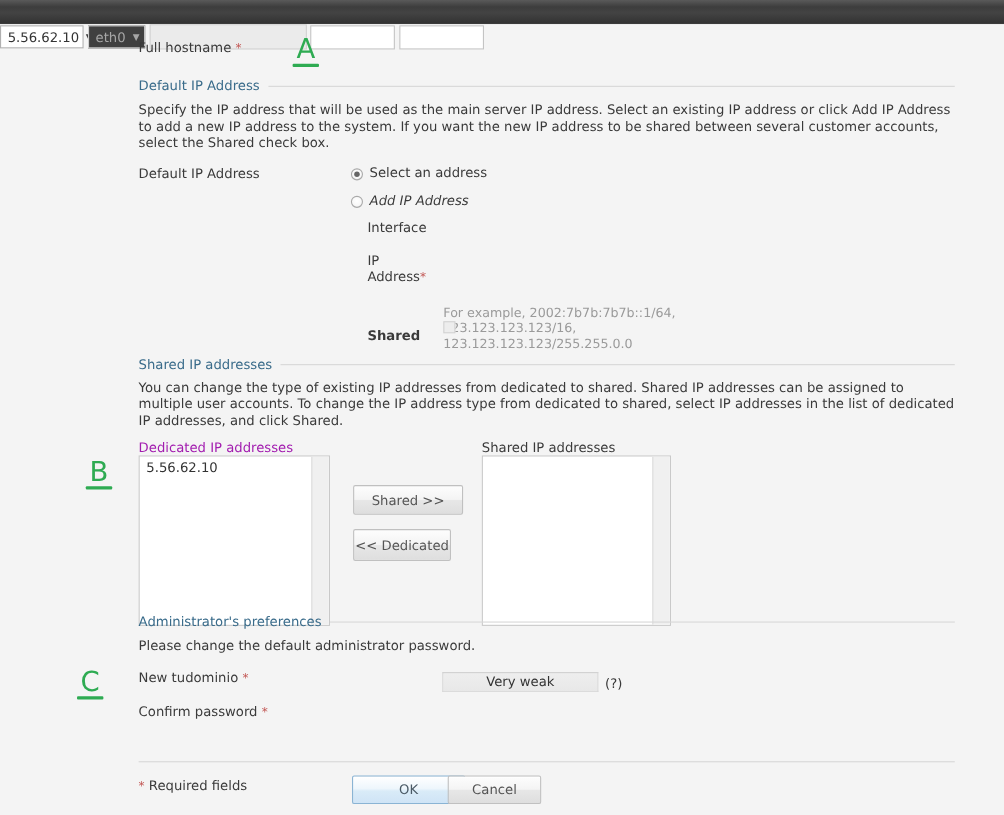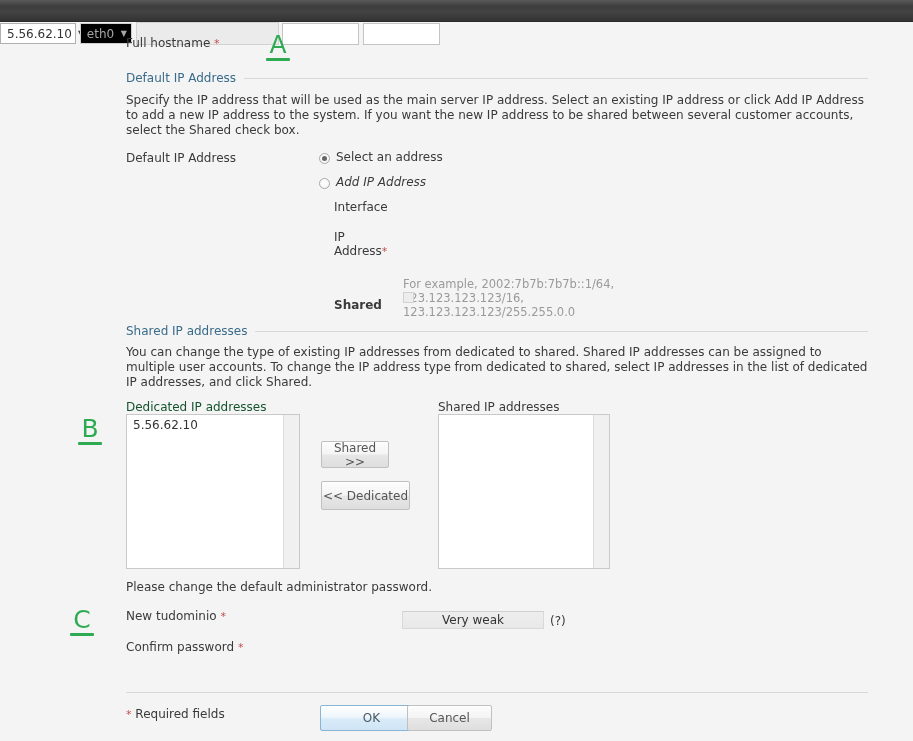--- a/index.html
+++ b/index.html
@@ -76,21 +76,21 @@
     background: #ffffff;
     border: 1px solid #b0b0b0;
     font-size: 12px;
     color: #333;
     padding: 1px 4px 1px 6px;
     height: 21px;
     cursor: default;
   }
   .fakeselect .arr { font-size: 8px; margin-left: 6px; color: #444; }
   .fakeselect.disabled {
-    background: #000000;
+    background: #404040;
     border: 1px solid #d0d0d0;
     color: #a6a6a6;
   }
   .fakeselect.disabled .arr { color: #a6a6a6; }
 
   
   .radio {
     position: absolute;
     width: 11px; height: 11px;
     border-radius: 50%;
@@ -317,48 +317,52 @@
   <div class="checkbox" style="left:403px; top:270px;"></div>
 
   
   <div class="section" style="top:301px;">
     <span class="title">Shared IP addresses</span>
     <span class="rule"></span>
   </div>
 
   <div class="para" style="top:323px;">You can change the type of existing IP addresses from dedicated to shared. Shared IP addresses can be assigned to multiple user accounts. To change the IP address type from dedicated to shared, select IP addresses in the list of dedicated IP addresses, and click Shared.</div>
 
-  <div style="position:absolute; left:126px; top:378px; font-size:12px; color:#14532d;">Dedicated IP addresses</div>
+  <div style="position:absolute; left:126px; top:378px; font-size:12px; color:#a21caf;">Dedicated IP addresses</div>
   <div style="position:absolute; left:438px; top:378px; font-size:12px; color:#3a3a3a;">Shared IP addresses</div>
 
   
   <div class="listbox" style="left:126px; top:392px; width:174px; height:155px;">
     <div class="items">
       <div class="item">5.56.62.10</div>
     </div>
     <div class="sbar"></div>
   </div>
 
   
   <div class="listbox" style="left:438px; top:392px; width:172px; height:155px;">
     <div class="items"></div>
     <div class="sbar"></div>
   </div>
 
   
-  <div class="btn" style="left:321px; top:419px; width:68px; height:27px;">Shared &gt;&gt;</div>
+  <div class="btn" style="left:321px; top:419px; width:100px; height:27px;">Shared &gt;&gt;</div>
   <div class="btn" style="left:321px; top:459px; width:89px; height:29px;">&lt;&lt; Dedicated</div>
 
   
   <div class="anno" style="left:78px; top:394px; width:24px;">
     <span>B</span>
     <span class="ul"></span>
   </div>
 
   
+  <div class="section" style="top:535px;">
+    <span class="title">Administrator's preferences</span>
+    <span class="rule"></span>
+  </div>
 
   <div class="para" style="top:558px;">Please change the default administrator password.</div>
 
   <div class="label-col" style="top:587px;">
     <span>New tudominio</span>
     <span class="req">*</span>
   </div>
   <input class="txt plain" type="password" style="left: 320px; top: 588px; width: 77px; height: 22px;" value="">
 
   <div class="strength" style="left:402px; top:589px; width:142px; height:18px;">Very weak</div>

